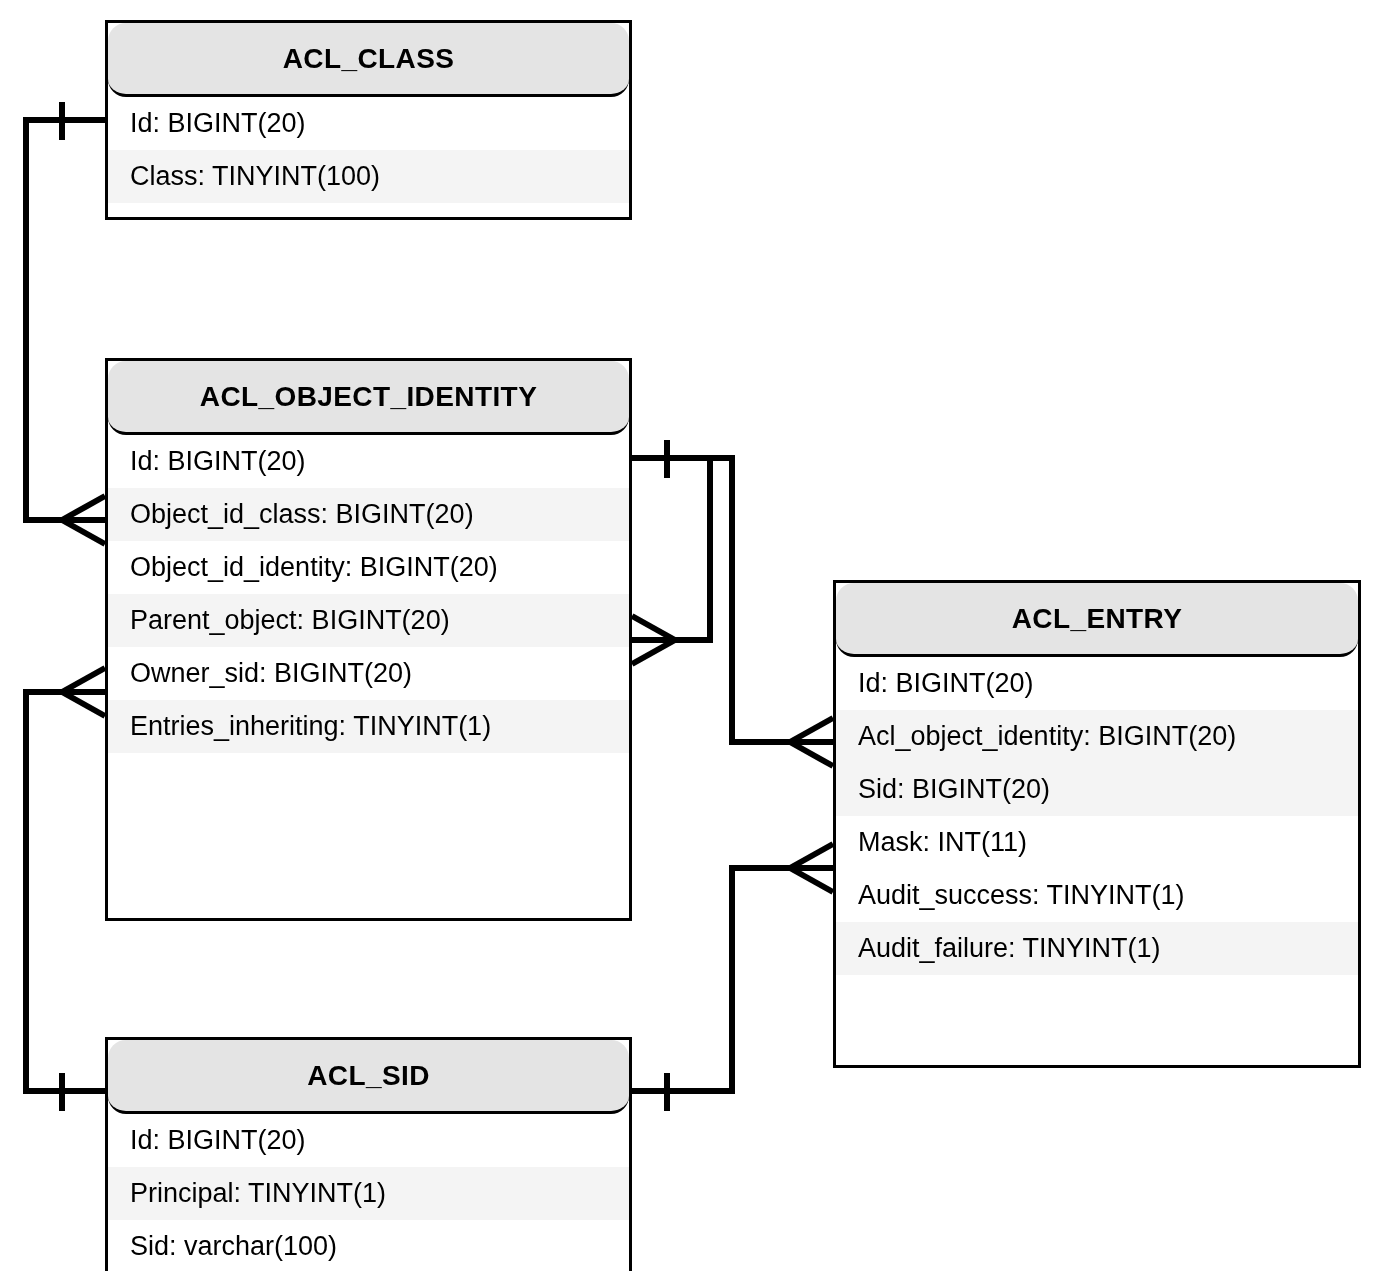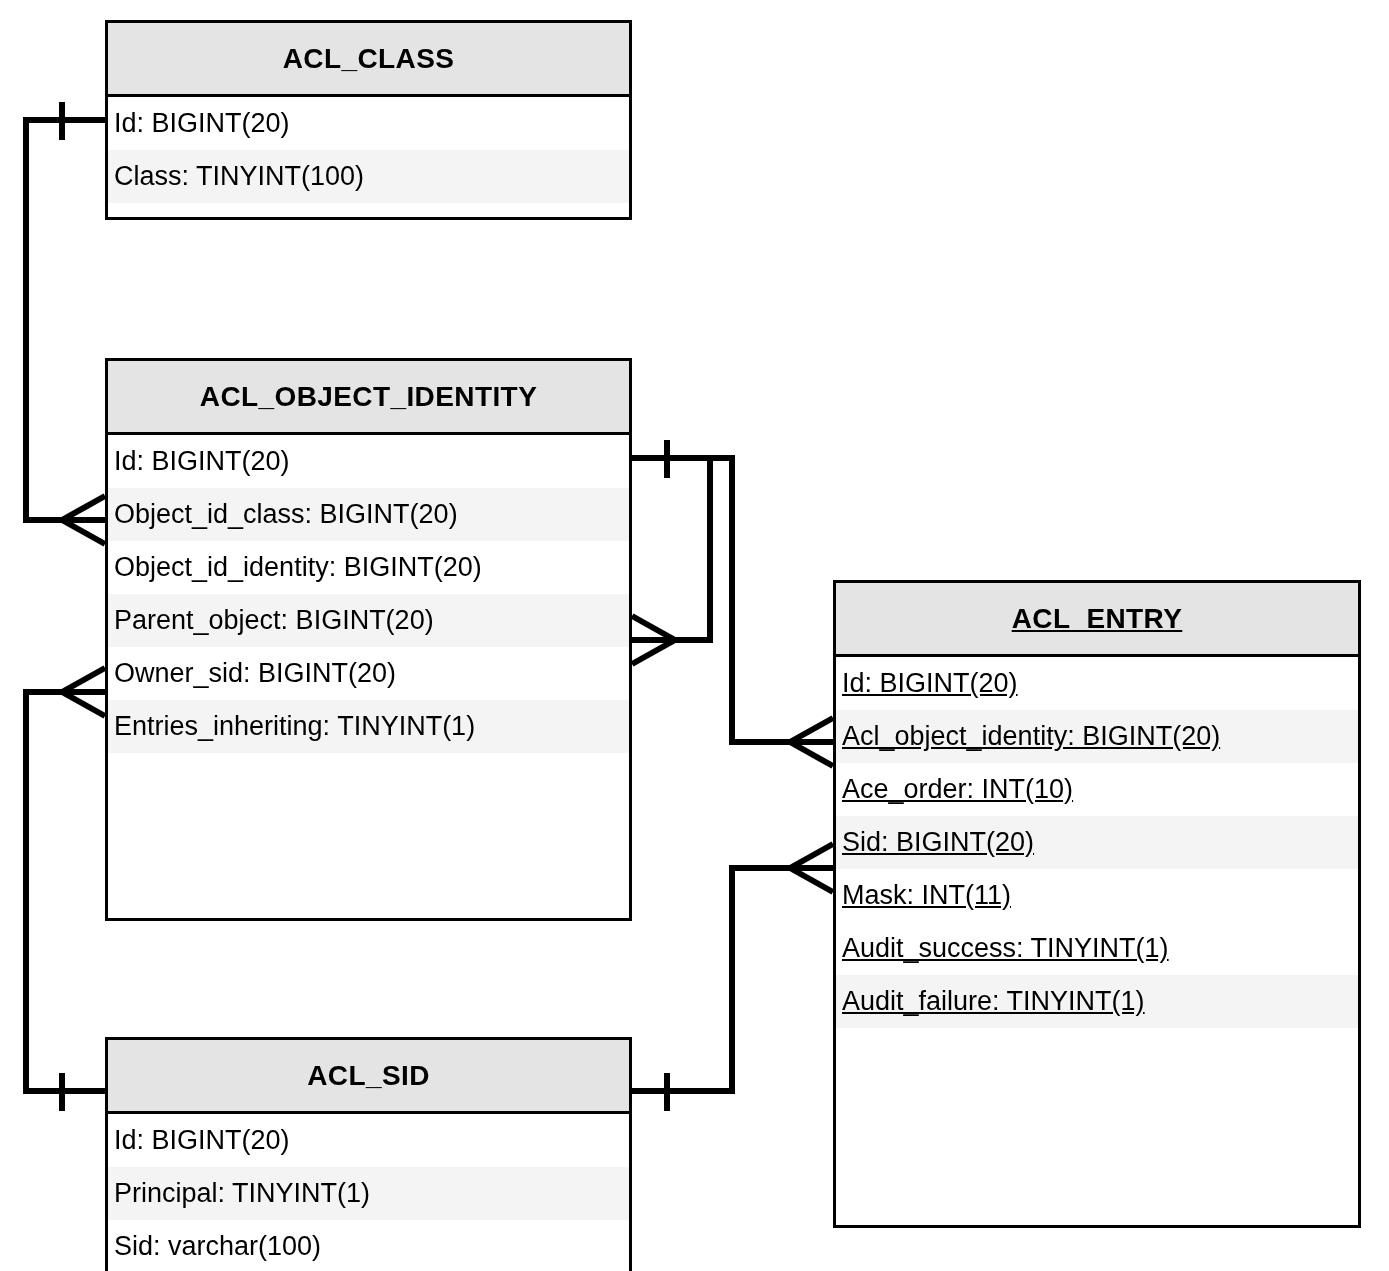--- a/index.html
+++ b/index.html
@@ -36,30 +36,31 @@
     height: 74px;
     background: #e4e4e4;
     border-bottom: 3px solid #000000;
     display: flex;
     align-items: center;
     justify-content: center;
     font-weight: bold;
     font-size: 28px;
     color: #000000;
     letter-spacing: 0.4px;
+    border-radius: 18px;
   }
   .entity-rows {
     display: block;
   }
   .entity-row {
     box-sizing: border-box;
     height: 53px;
     display: flex;
     align-items: center;
-    padding-left: 6px;
+    padding-left: 22px;
     font-size: 27px;
     color: #000000;
     white-space: nowrap;
     background: #ffffff;
   }
   .entity-row.alt {
     background: #f4f4f4;
   }
 </style>
 </head>
@@ -141,26 +142,25 @@
     <div class="entity-rows">
       <div class="entity-row">Id: BIGINT(20)</div>
       <div class="entity-row alt">Object_id_class: BIGINT(20)</div>
       <div class="entity-row">Object_id_identity: BIGINT(20)</div>
       <div class="entity-row alt">Parent_object: BIGINT(20)</div>
       <div class="entity-row">Owner_sid: BIGINT(20)</div>
       <div class="entity-row alt">Entries_inheriting: TINYINT(1)</div>
     </div>
   </div>
 
-  <div class="entity" style="left:833px; top:580px; width:528px; height:648px;text-decoration:underline;">
+  <div class="entity" style="left:833px; top:580px; width:528px; height:488px;">
     <div class="entity-header">ACL_ENTRY</div>
     <div class="entity-rows">
       <div class="entity-row">Id: BIGINT(20)</div>
       <div class="entity-row alt">Acl_object_identity: BIGINT(20)</div>
-      <div class="entity-row">Ace_order: INT(10)</div>
       <div class="entity-row alt">Sid: BIGINT(20)</div>
       <div class="entity-row">Mask: INT(11)</div>
       <div class="entity-row">Audit_success: TINYINT(1)</div>
       <div class="entity-row alt">Audit_failure: TINYINT(1)</div>
     </div>
   </div>
 
   <div class="entity" style="left:105px; top:990px; width:527px; height:253px;margin-top:47px;">
     <div class="entity-header">ACL_SID</div>
     <div class="entity-rows">

